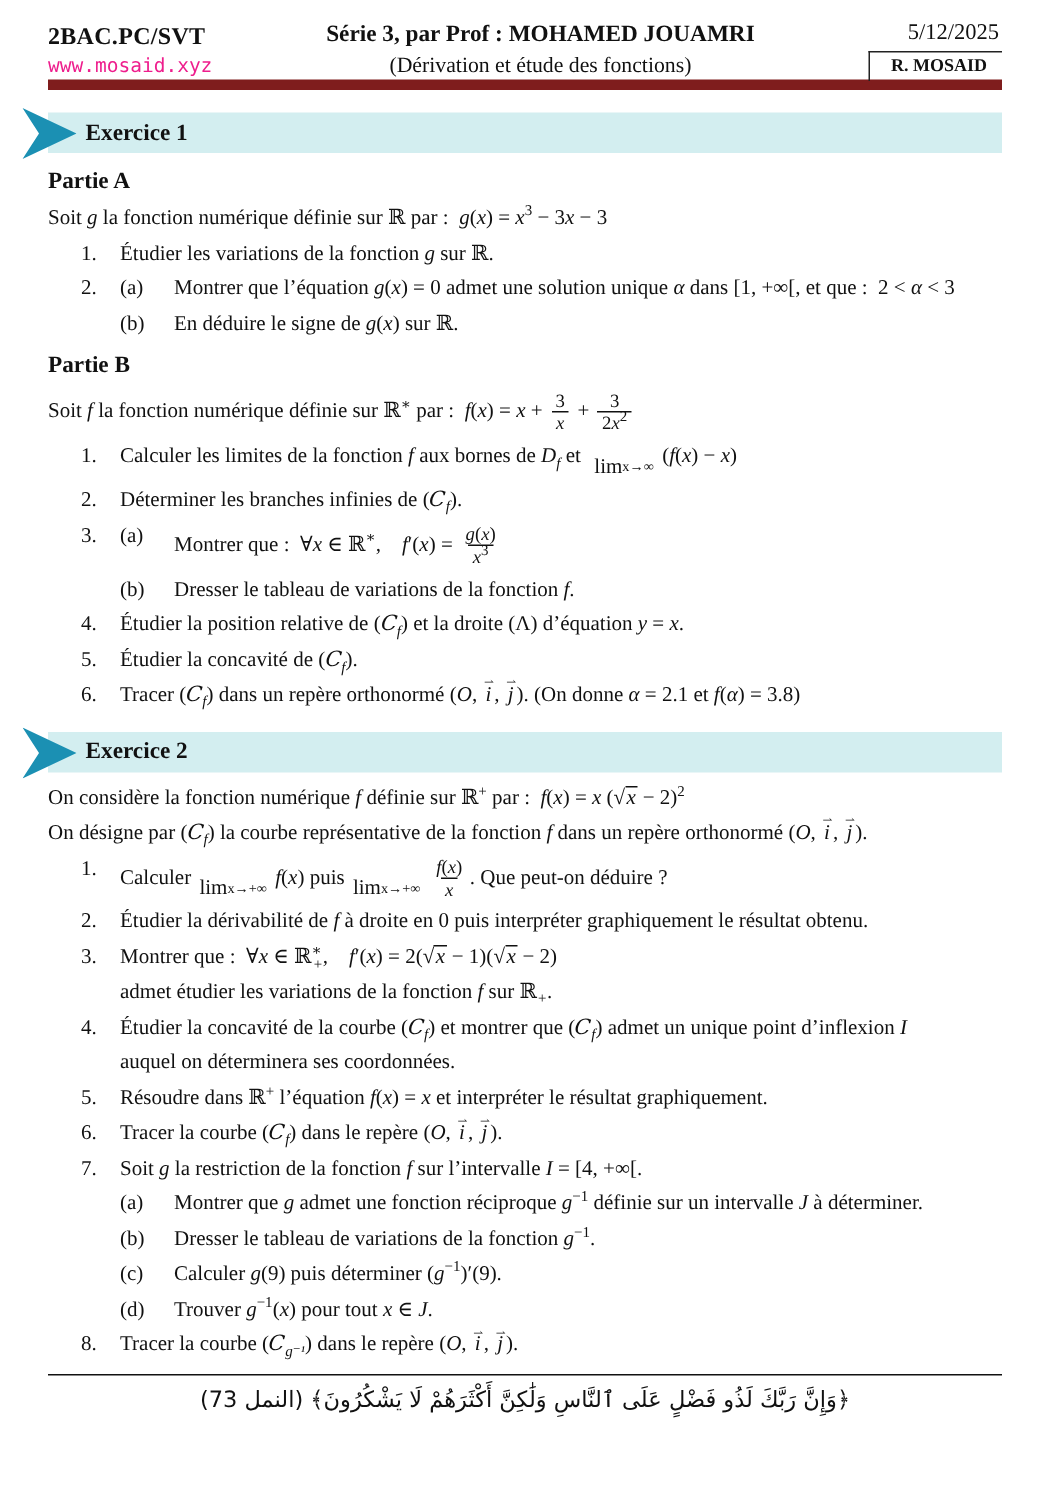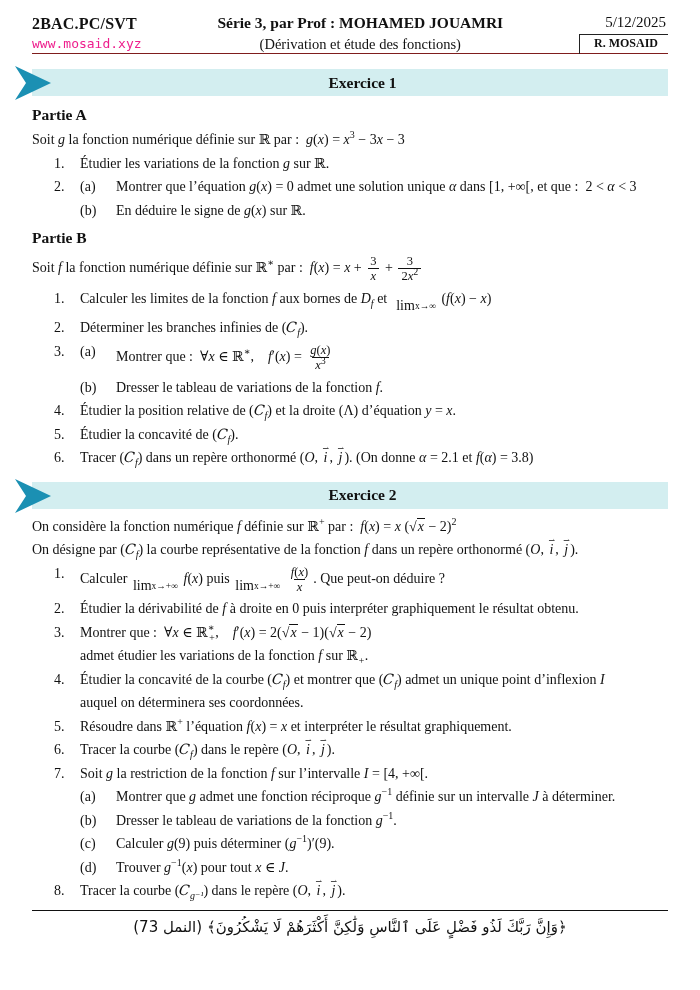--- a/index.html
+++ b/index.html
@@ -1,35 +1,35 @@
 <!DOCTYPE html>
 <html lang="fr"><head>
 <meta charset="utf-8">
 <style>
   html,body{margin:0;padding:0;background:#ffffff;width:700px;height:990px;overflow:hidden;}
   body{font-family:"Liberation Serif","DejaVu Serif",serif;color:#111;font-size:14px;}
   .page{padding:14px 32px 0 32px;position:relative;}
 
   
-  .hdr{display:flex;justify-content:space-between;align-items:center;
-       border-bottom:1px solid #7f1d1d;padding-bottom:0;}
+  .hdr{display:flex;justify-content:space-between;align-items:flex-end;
+       border-bottom:7px solid #7f1d1d;padding-bottom:0;}
   .hdr-left .course{font-weight:bold;font-size:16px;letter-spacing:.2px;}
   .hdr-left .site{font-family:"DejaVu Sans Mono","Liberation Mono",monospace;
        color:#ee1e8d;font-size:13px;margin-top:3px;display:inline-block;text-decoration:none;}
   .hdr-center{text-align:center;flex:1;padding:0 10px;}
   .hdr-center .title{font-weight:bold;font-size:15.5px;}
   .hdr-center .subtitle{font-size:14.5px;margin-top:4px;}
   .hdr-right{display:flex;flex-direction:column;align-items:flex-end;}
   .hdr-right .date{font-size:15px;padding-right:2px;}
   .hdr-right .teacher{font-weight:bold;font-size:12px;border-top:1.5px solid #222;
        border-left:1.5px solid #222;padding:1px 10px 3px 14px;margin-top:3px;margin-bottom:-1px;}
 
   
   .band{position:relative;background:#d3eef0;height:27px;margin:15px 0 9px 0;
-        display:flex;align-items:center;padding-left:25px;justify-content:center;}
+        display:flex;align-items:center;padding-left:25px;}
   .band .band-title{font-weight:bold;font-size:15.5px;}
   .band-arrow{position:absolute;left:-17px;top:-3px;width:36px;height:34px;}
   .band-arrow polygon{fill:#1b90b3;}
 
   
   h3.partie{font-size:15.5px;margin:10px 0 7px 0;font-weight:bold;}
 
   
   .lines{margin:0;}
   .line{display:flex;align-items:flex-start;margin:0 0 6px 0;white-space:pre;line-height:1.25;}

